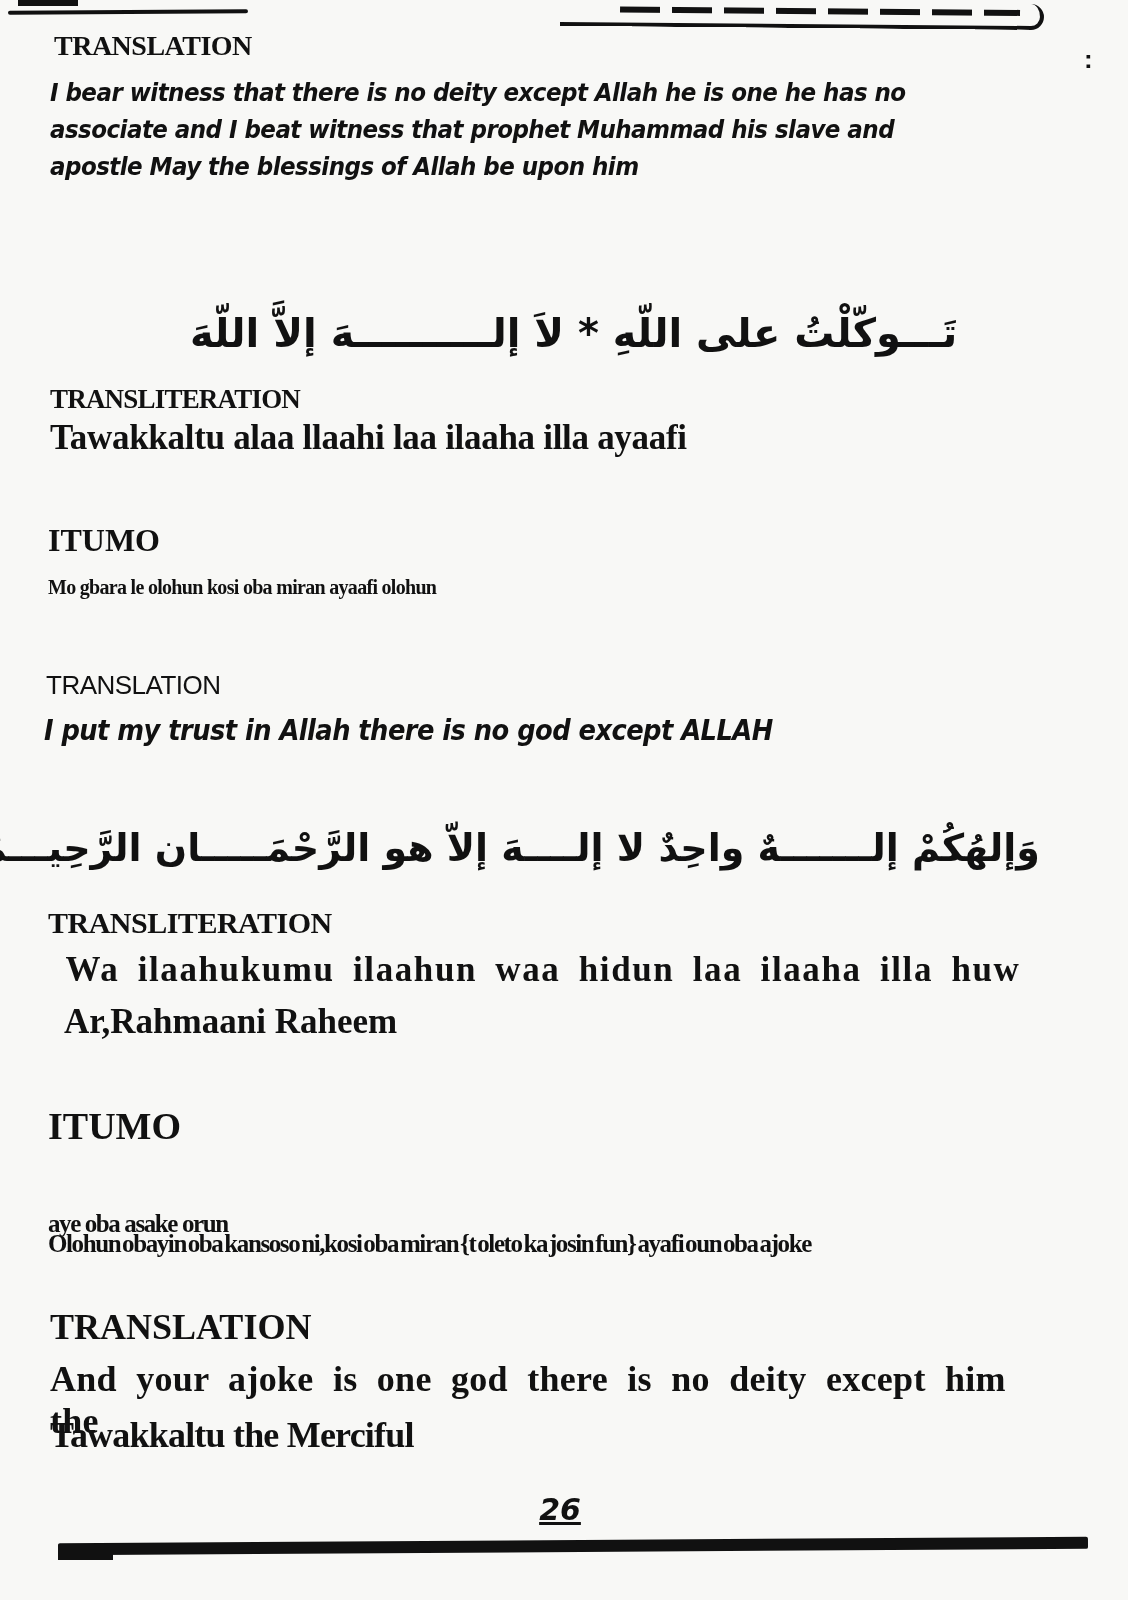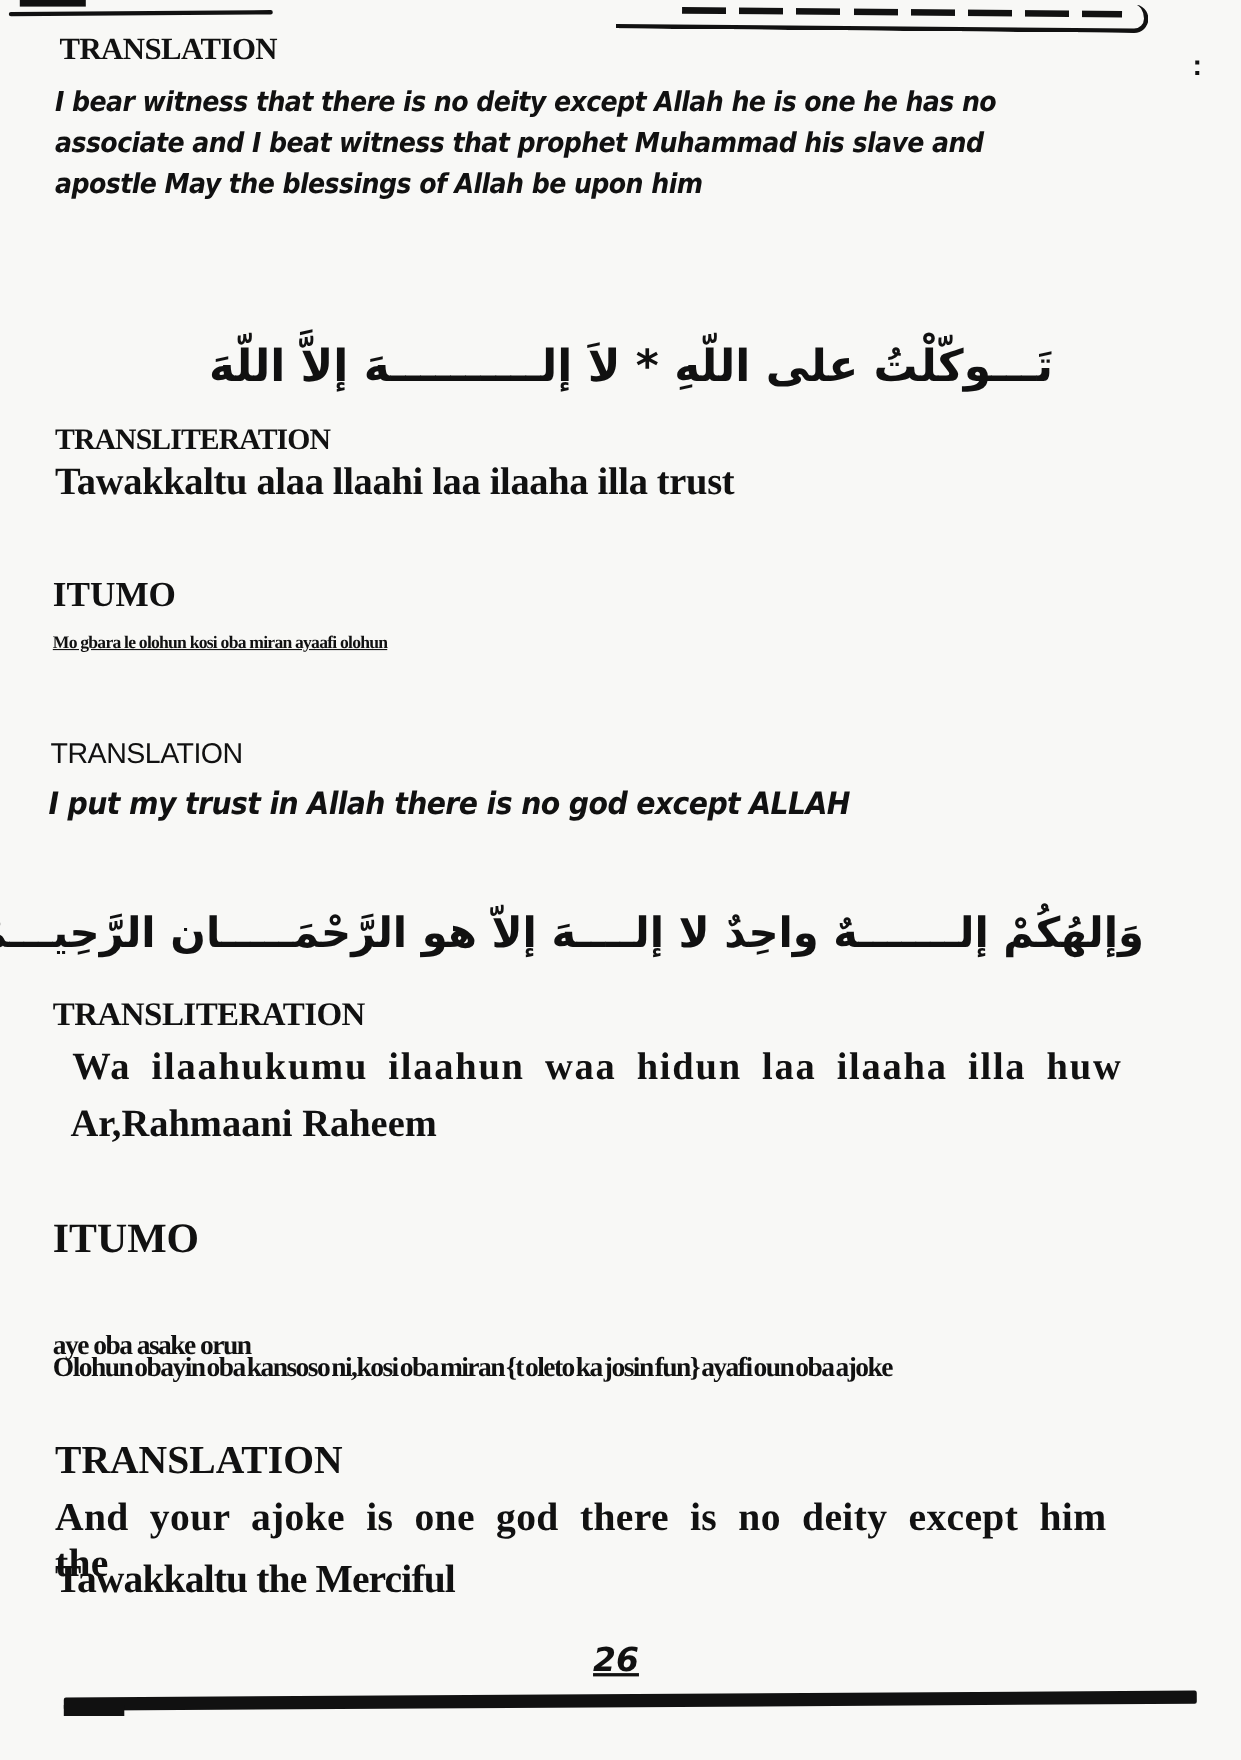--- a/index.html
+++ b/index.html
@@ -70,24 +70,24 @@
   <div class="abs h-label" style="left:54px; top:30px; font-size:28px; letter-spacing:-0.5px;">TRANSLATION</div>
   <div class="abs" style="left:50px; top:74px; width:1000px;">
     <div class="trans-italic">I bear witness that there is no deity except Allah he is one he has no</div>
     <div class="trans-italic">associate and I beat witness that prophet Muhammad his slave and</div>
     <div class="trans-italic">apostle May the blessings of Allah be upon him</div>
   </div>
 
   <div class="abs arabic" style="left:190px; top:278px; width:860px; text-align:left;margin-top:32px;">تَـــوكّلْتُ على اللّهِ * لاَ إلــــــــــهَ إلاَّ اللّهَ</div>
 
   <div class="abs h-label" style="left:50px; top:384px; font-size:27px; letter-spacing:-0.8px;">TRANSLITERATION</div>
-  <div class="abs translit" style="left:50px; top:418px; font-size:35px; letter-spacing:-0.3px;">Tawakkaltu alaa llaahi laa ilaaha illa trust</div>
+  <div class="abs translit" style="left:50px; top:418px; font-size:35px; letter-spacing:-0.3px;">Tawakkaltu alaa llaahi laa ilaaha illa ayaafi</div>
 
   <div class="abs h-label" style="left:48px; top:522px; font-size:32px;">ITUMO</div>
-  <div class="abs itumo-text" style="left:48px; top:576px; font-size:16px; font-family:'Liberation Serif', serif;text-decoration:underline;">Mo gbara le olohun kosi oba miran ayaafi olohun</div>
+  <div class="abs itumo-text" style="left:48px; top:576px; font-size:20px; font-family:'Liberation Serif', serif;">Mo gbara le olohun kosi oba miran ayaafi olohun</div>
 
   <div class="abs hdr-sans" style="left:46px; top:670px; font-size:26px; letter-spacing:-0.5px; font-weight:400;">TRANSLATION</div>
   <div class="abs trans-italic" style="left:44px; top:712px; font-size:28px;">I put my trust in Allah there is no god except ALLAH</div>
 
   <div class="abs arabic" style="left:90px; top:826px; width:950px; text-align:right; font-size:38px;">وَإلهُكُمْ إلـــــــهٌ واحِدٌ لا إلــــهَ إلاّ هو الرَّحْمَـــــان الرَّحِيـــمُ</div>
 
   <div class="abs h-label" style="left:48px; top:906px; font-size:30px; letter-spacing:-0.5px;">TRANSLITERATION</div>
   <div class="abs translit" style="left:48px; top:950px; width:990px; font-size:35px; letter-spacing:1.6px; word-spacing:8px;text-align:center;">Wa ilaahukumu ilaahun waa hidun laa ilaaha illa huw</div>
   <div class="abs translit" style="left:64px; top:1002px; font-size:35px;">Ar,Rahmaani Raheem</div>
 

